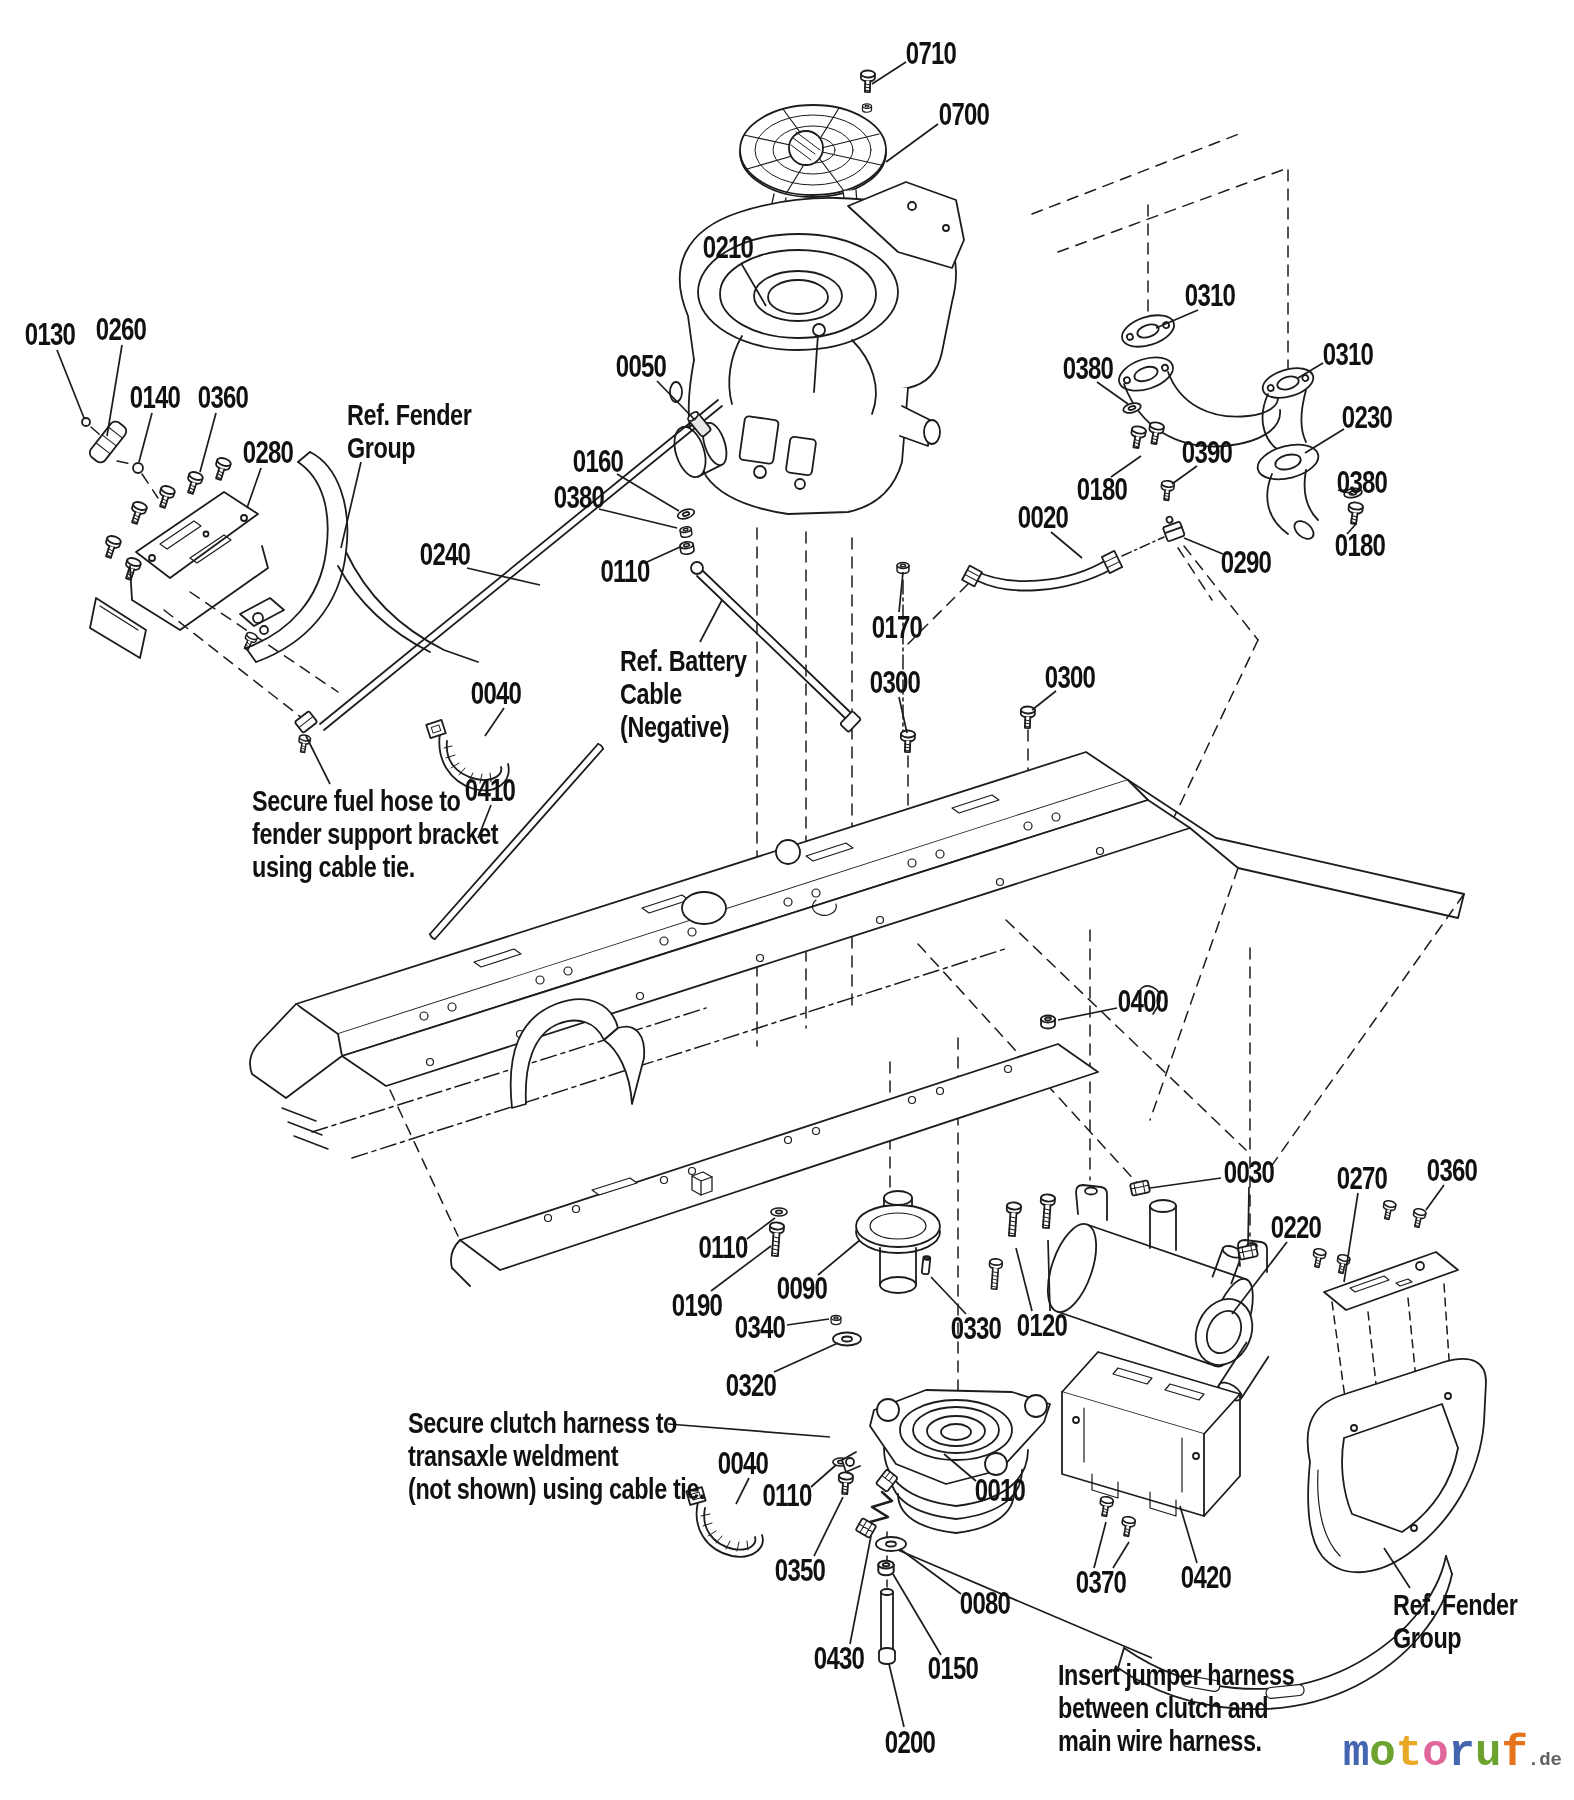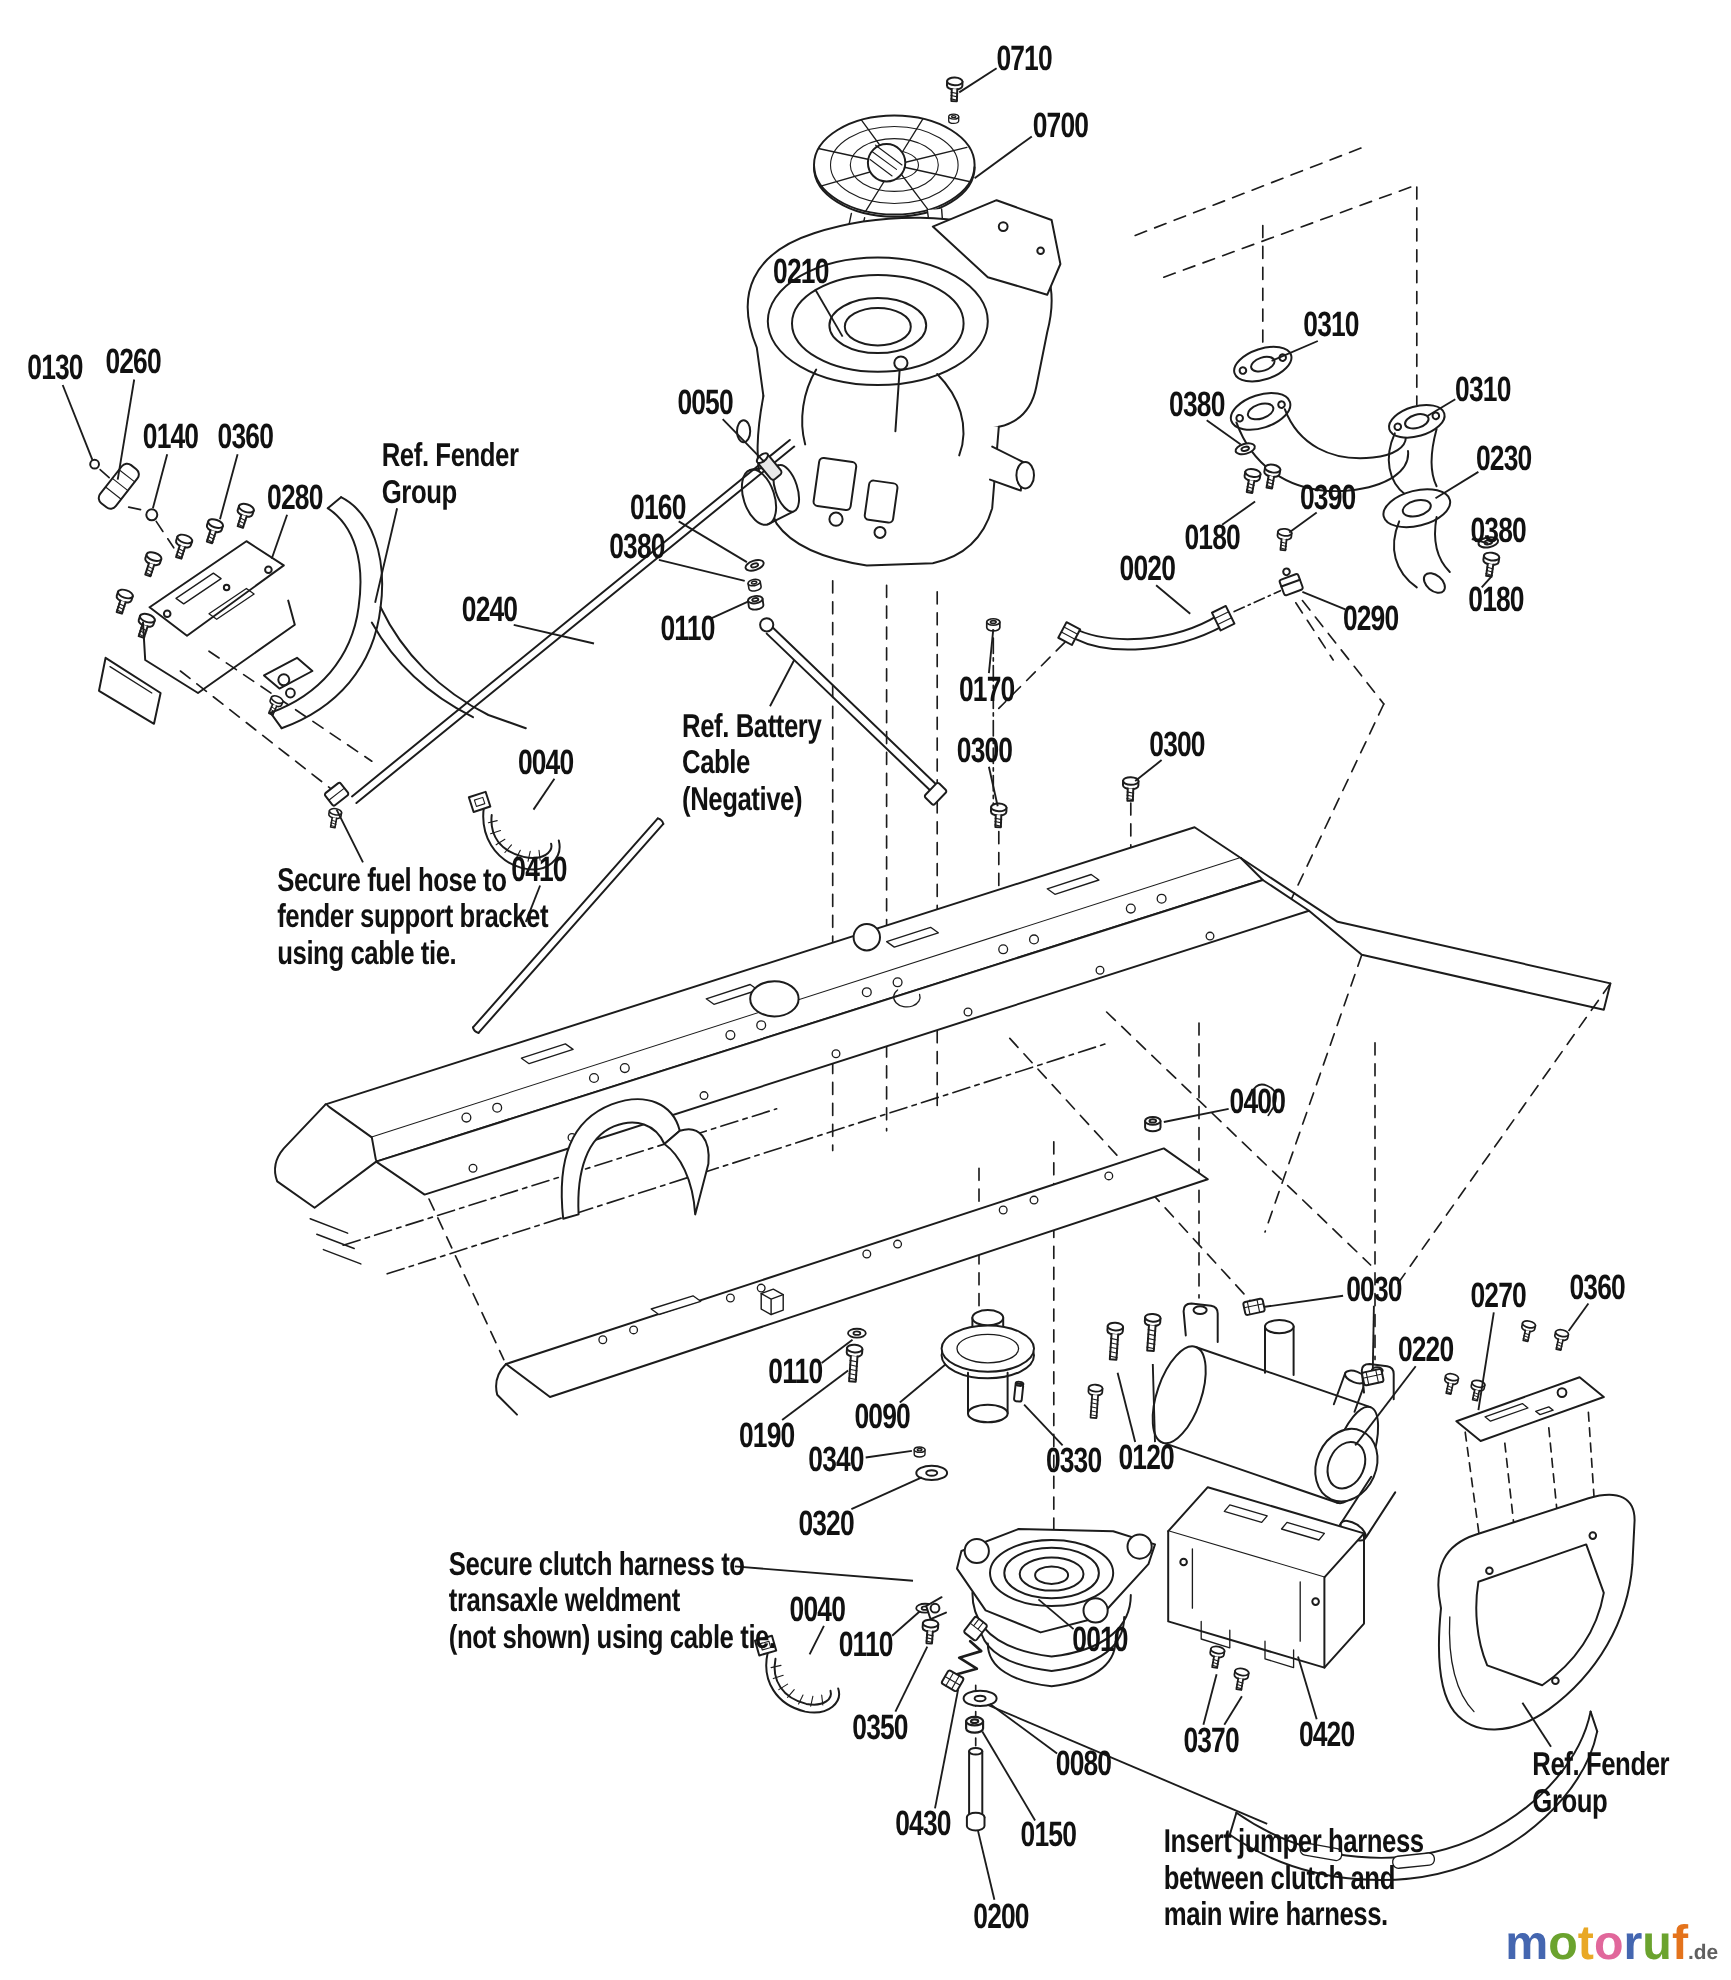--- a/index.html
+++ b/index.html
@@ -4,21 +4,21 @@
 <style>
   html,body{margin:0;padding:0;background:#fff;}
   #canvas{position:relative;width:1574px;height:1800px;background:#ffffff;overflow:hidden;
           font-family:"Liberation Sans",sans-serif;}
   #art,#leader-layer{position:absolute;left:0;top:0;}
   #callout-layer,#note-layer{position:absolute;left:0;top:0;width:100%;height:100%;pointer-events:none;}
   .callout{position:absolute;transform:translate(-50%,-50%) scaleX(.75);
            font-weight:bold;font-size:32px;letter-spacing:-1px;color:#111;white-space:nowrap;}
   .note{position:absolute;transform:scaleX(.78);transform-origin:0 0;
         font-weight:bold;font-size:30px;line-height:33px;letter-spacing:-.5px;color:#111;white-space:nowrap;}
-  #watermark{position:absolute;right:12px;bottom:8px;font-family:Liberation Sans, sans-serif;
+  #watermark{position:absolute;right:12px;bottom:22px;font-family:Liberation Mono, monospace;
              font-weight:bold;font-size:44px;letter-spacing:0;}
   #watermark .suffix{font-size:19px;font-weight:bold;}
 </style>
 </head>
 <body>
 
 <div id="canvas">
 
 <svg id="art" width="1574" height="1800" viewBox="0 0 1574 1800">
 <defs>

